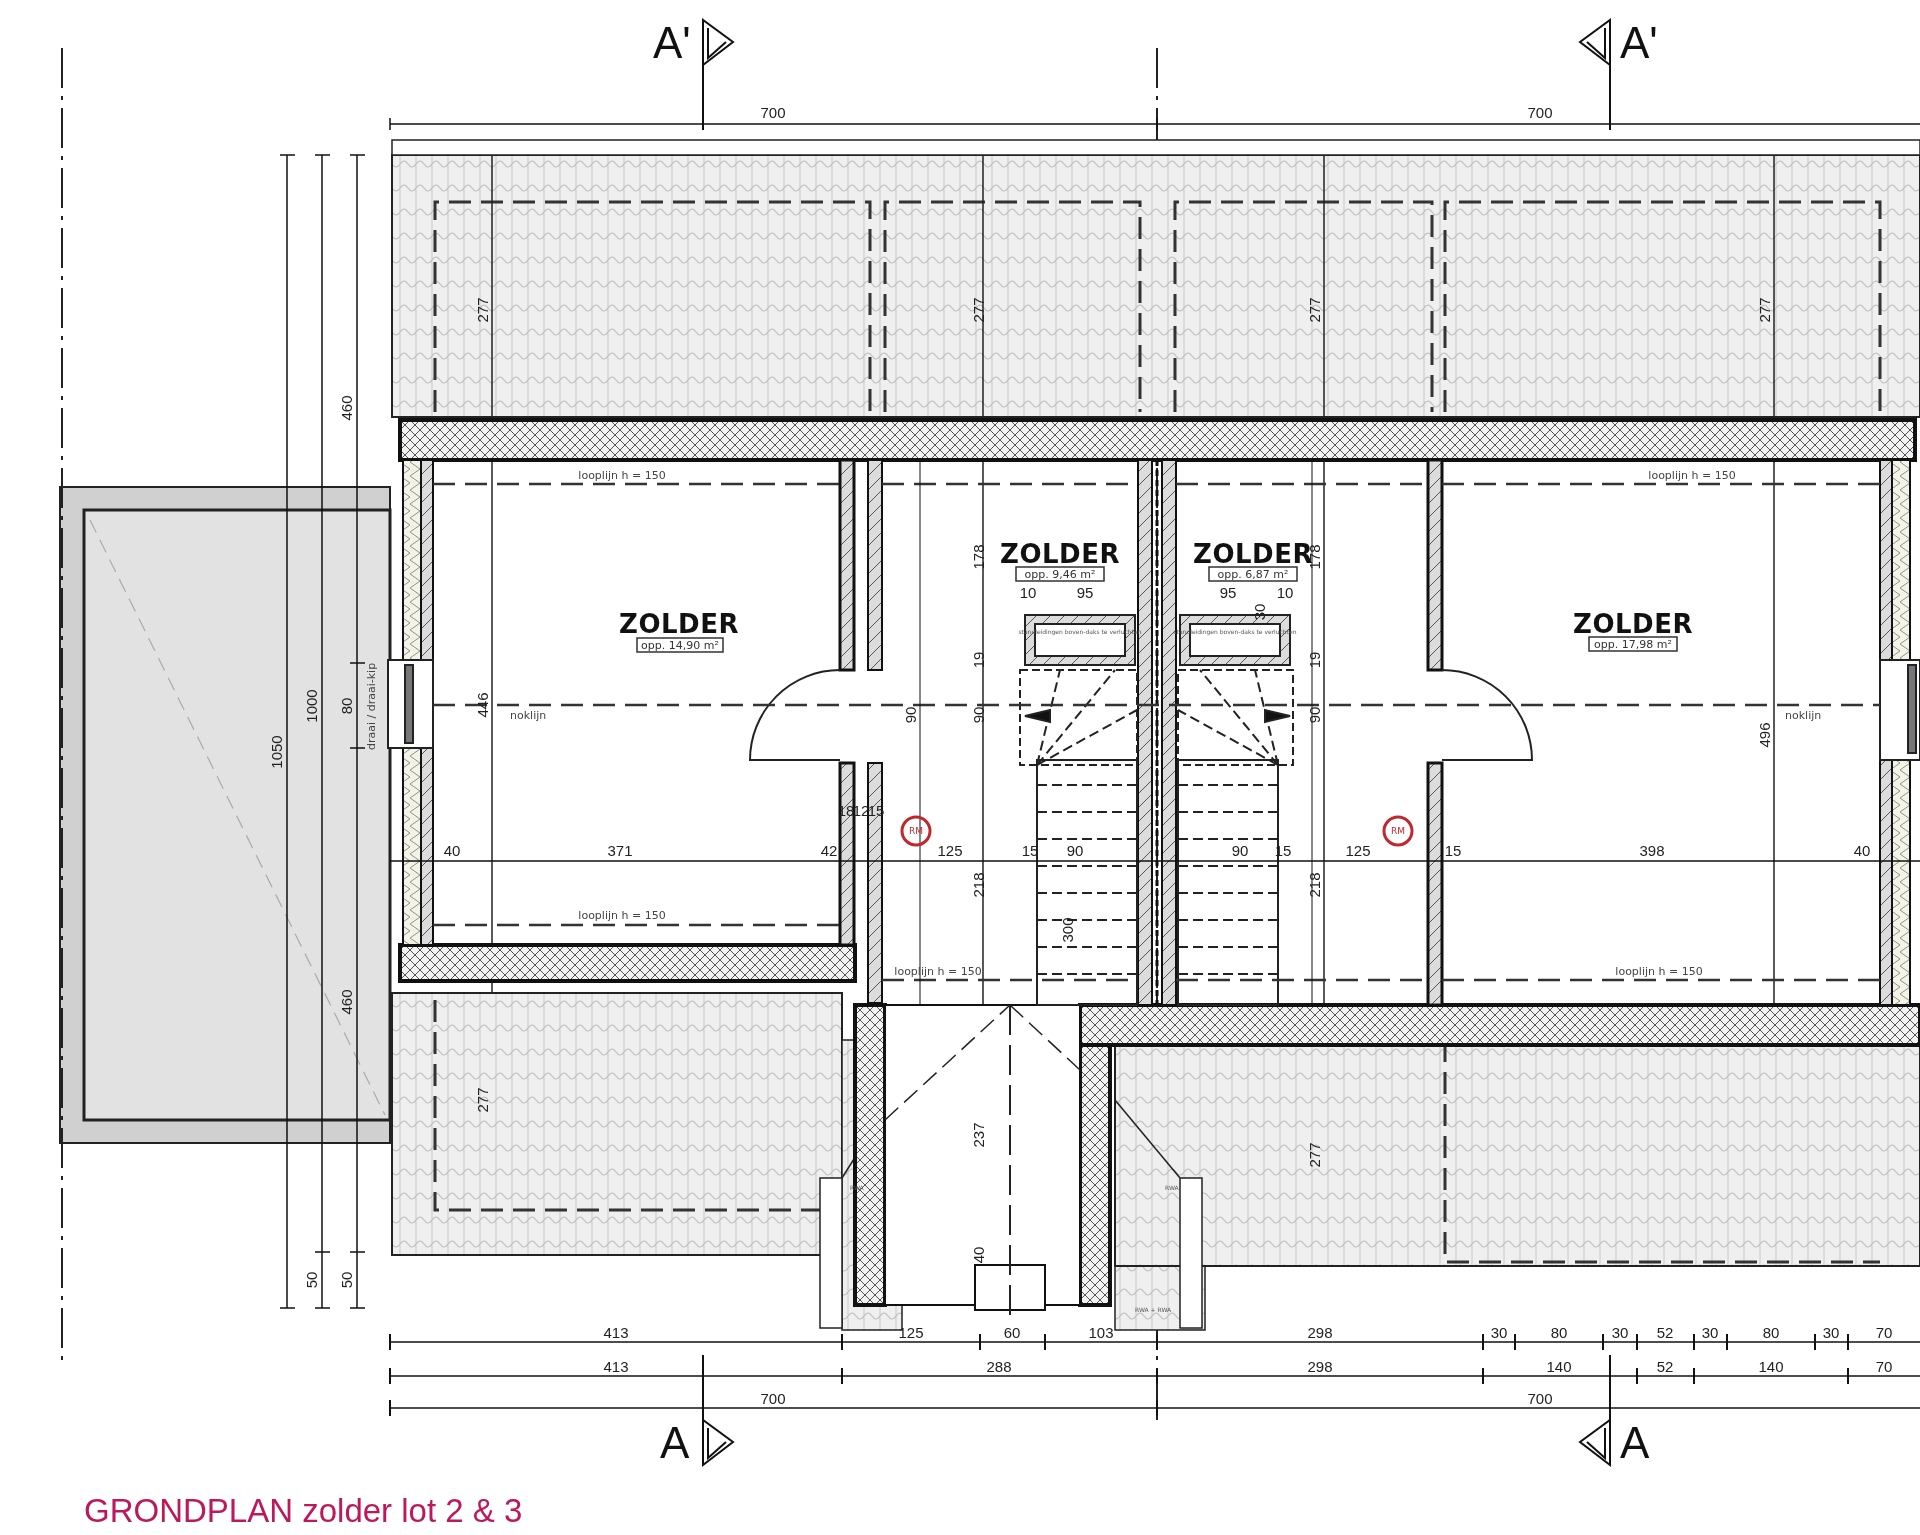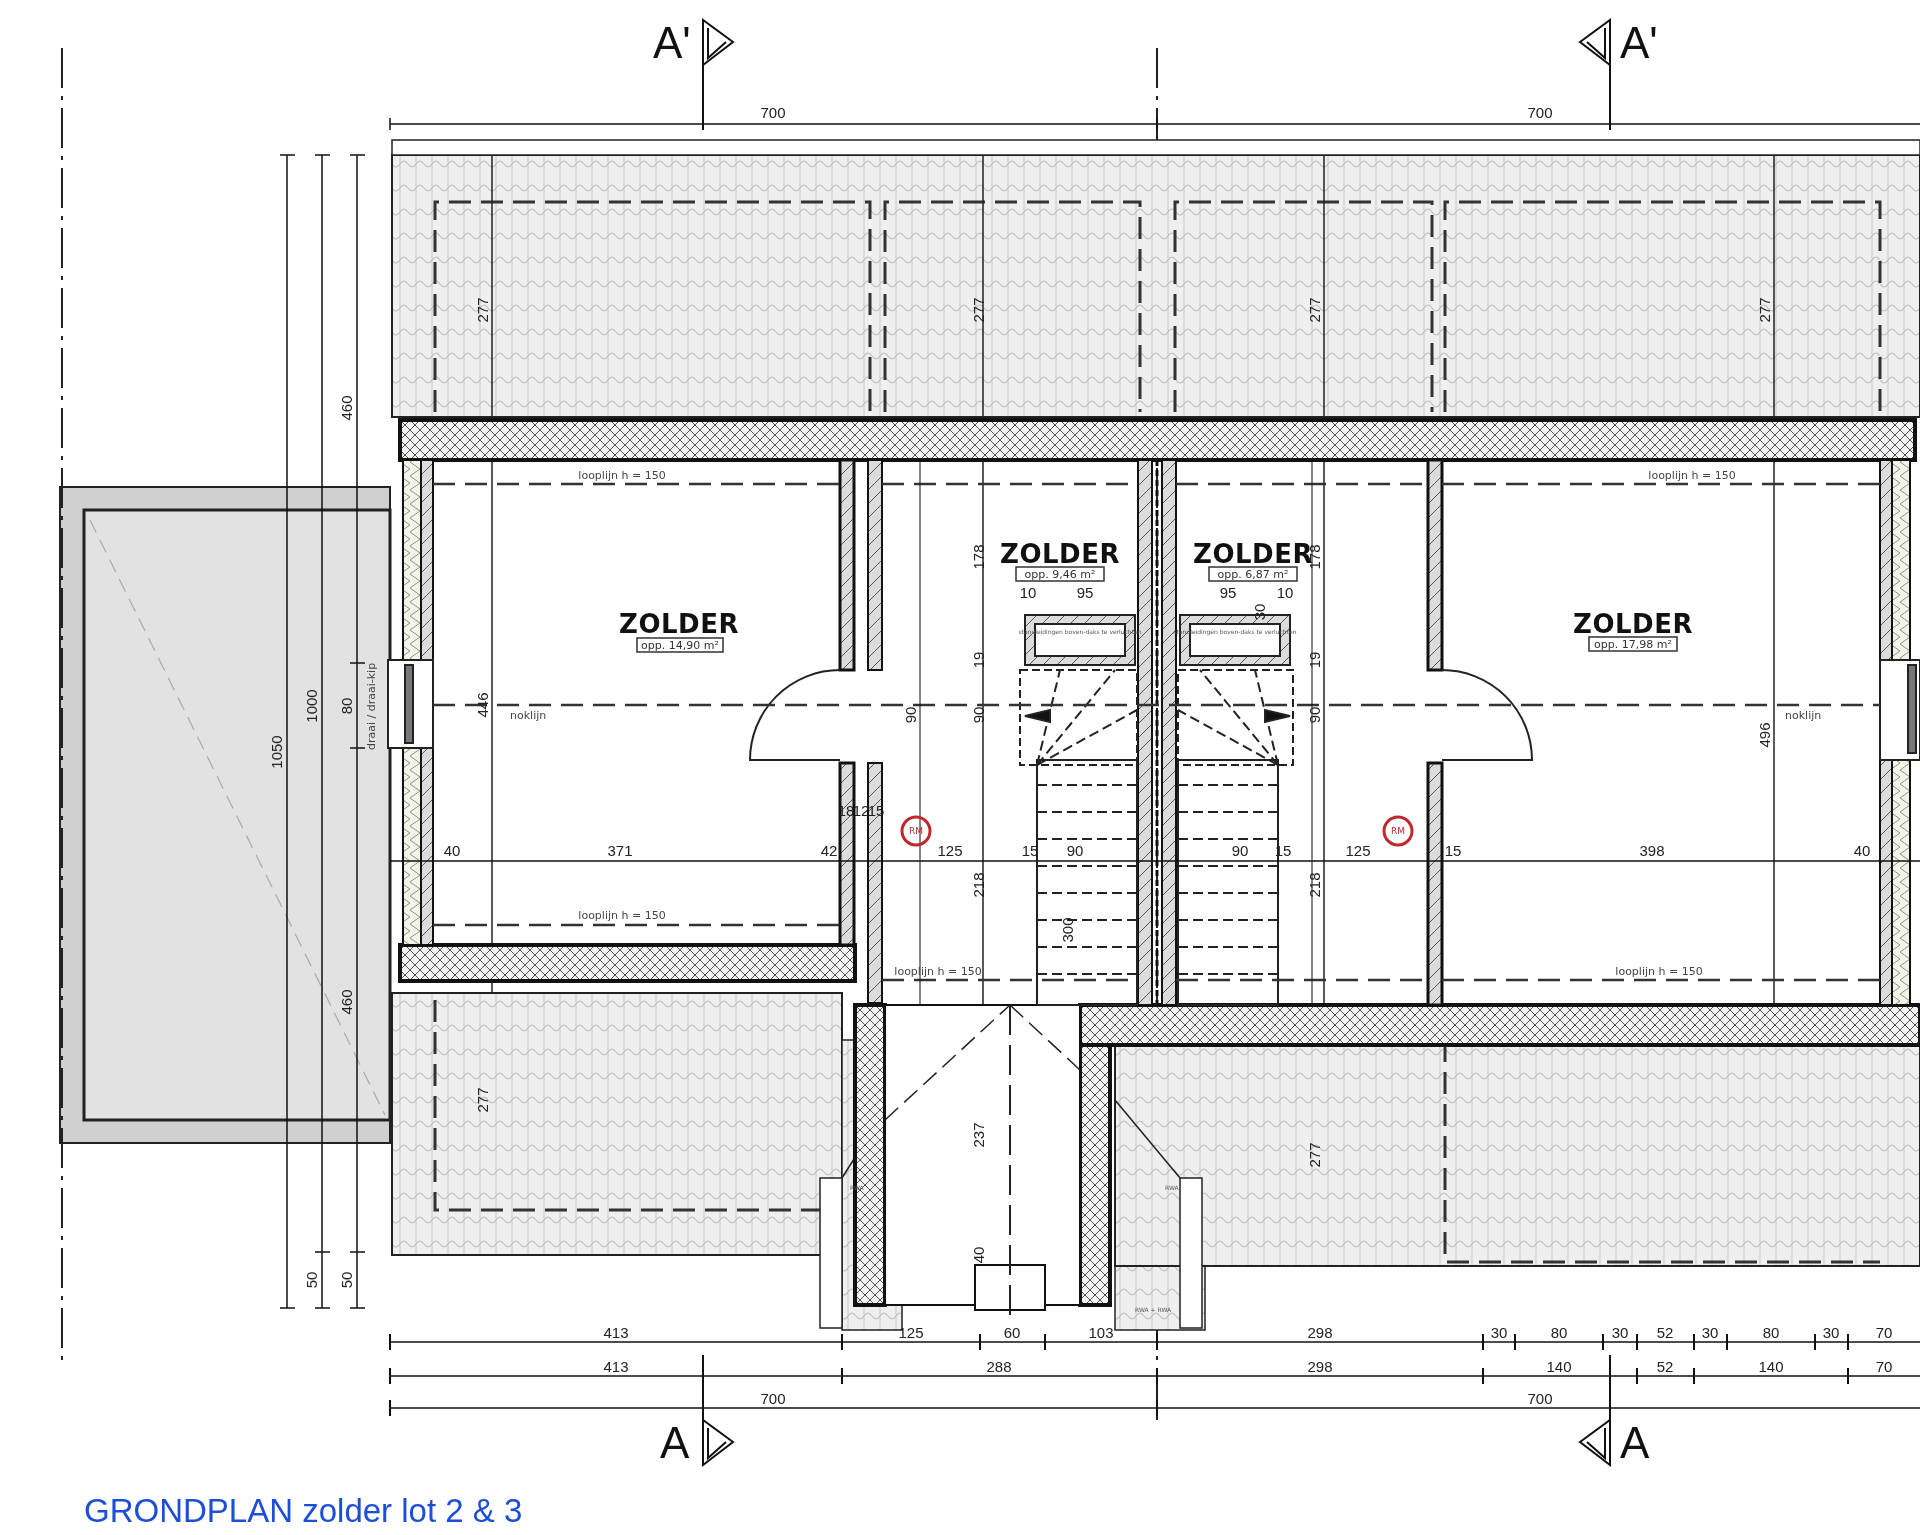--- a/index.html
+++ b/index.html
@@ -5,21 +5,21 @@
   html,body{margin:0;padding:0;background:#ffffff;}
   body{width:1920px;height:1535px;position:relative;overflow:hidden;font-family:"Liberation Sans",sans-serif;color:#111;}
   #plan{position:absolute;left:0;top:0;width:1920px;height:1535px;}
   .dim{font-family:"Liberation Sans",sans-serif;font-size:15px;fill:#222;}
   .dimv{font-family:"Liberation Sans",sans-serif;font-size:15px;fill:#222;}
   .room{font-family:"DejaVu Sans",sans-serif;font-weight:bold;font-size:26px;fill:#111;letter-spacing:0.5px;}
   .area{font-family:"DejaVu Sans",sans-serif;font-size:11px;fill:#333;}
   .small{font-family:"DejaVu Sans",sans-serif;font-size:11px;fill:#444;}
   .tiny{font-family:"DejaVu Sans",sans-serif;font-size:6px;fill:#555;}
   .sec{font-family:"Liberation Sans",sans-serif;font-size:44px;fill:#111;}
-  .title{position:absolute;left:84px;top:1492px;font-size:33px;font-family:"Liberation Sans",sans-serif;color:#1d4ed8;white-space:nowrap;}
+  .title{position:absolute;left:84px;top:1492px;font-size:33px;font-family:"Liberation Sans",sans-serif;color:#be185d;white-space:nowrap;}
   .rm{font-family:"DejaVu Sans",sans-serif;font-size:9px;fill:#c0282e;}
 </style>
 </head>
 <body>
 
 <svg id="plan" viewBox="0 0 1920 1535" xmlns="http://www.w3.org/2000/svg">
   <defs>
     <pattern id="tiles" width="16" height="24" patternUnits="userSpaceOnUse">
       <rect width="16" height="24" fill="#efefef"></rect>
       <path d="M0 0 V24 M16 0 V24" stroke="#c8c8c8" stroke-width="1"></path>

